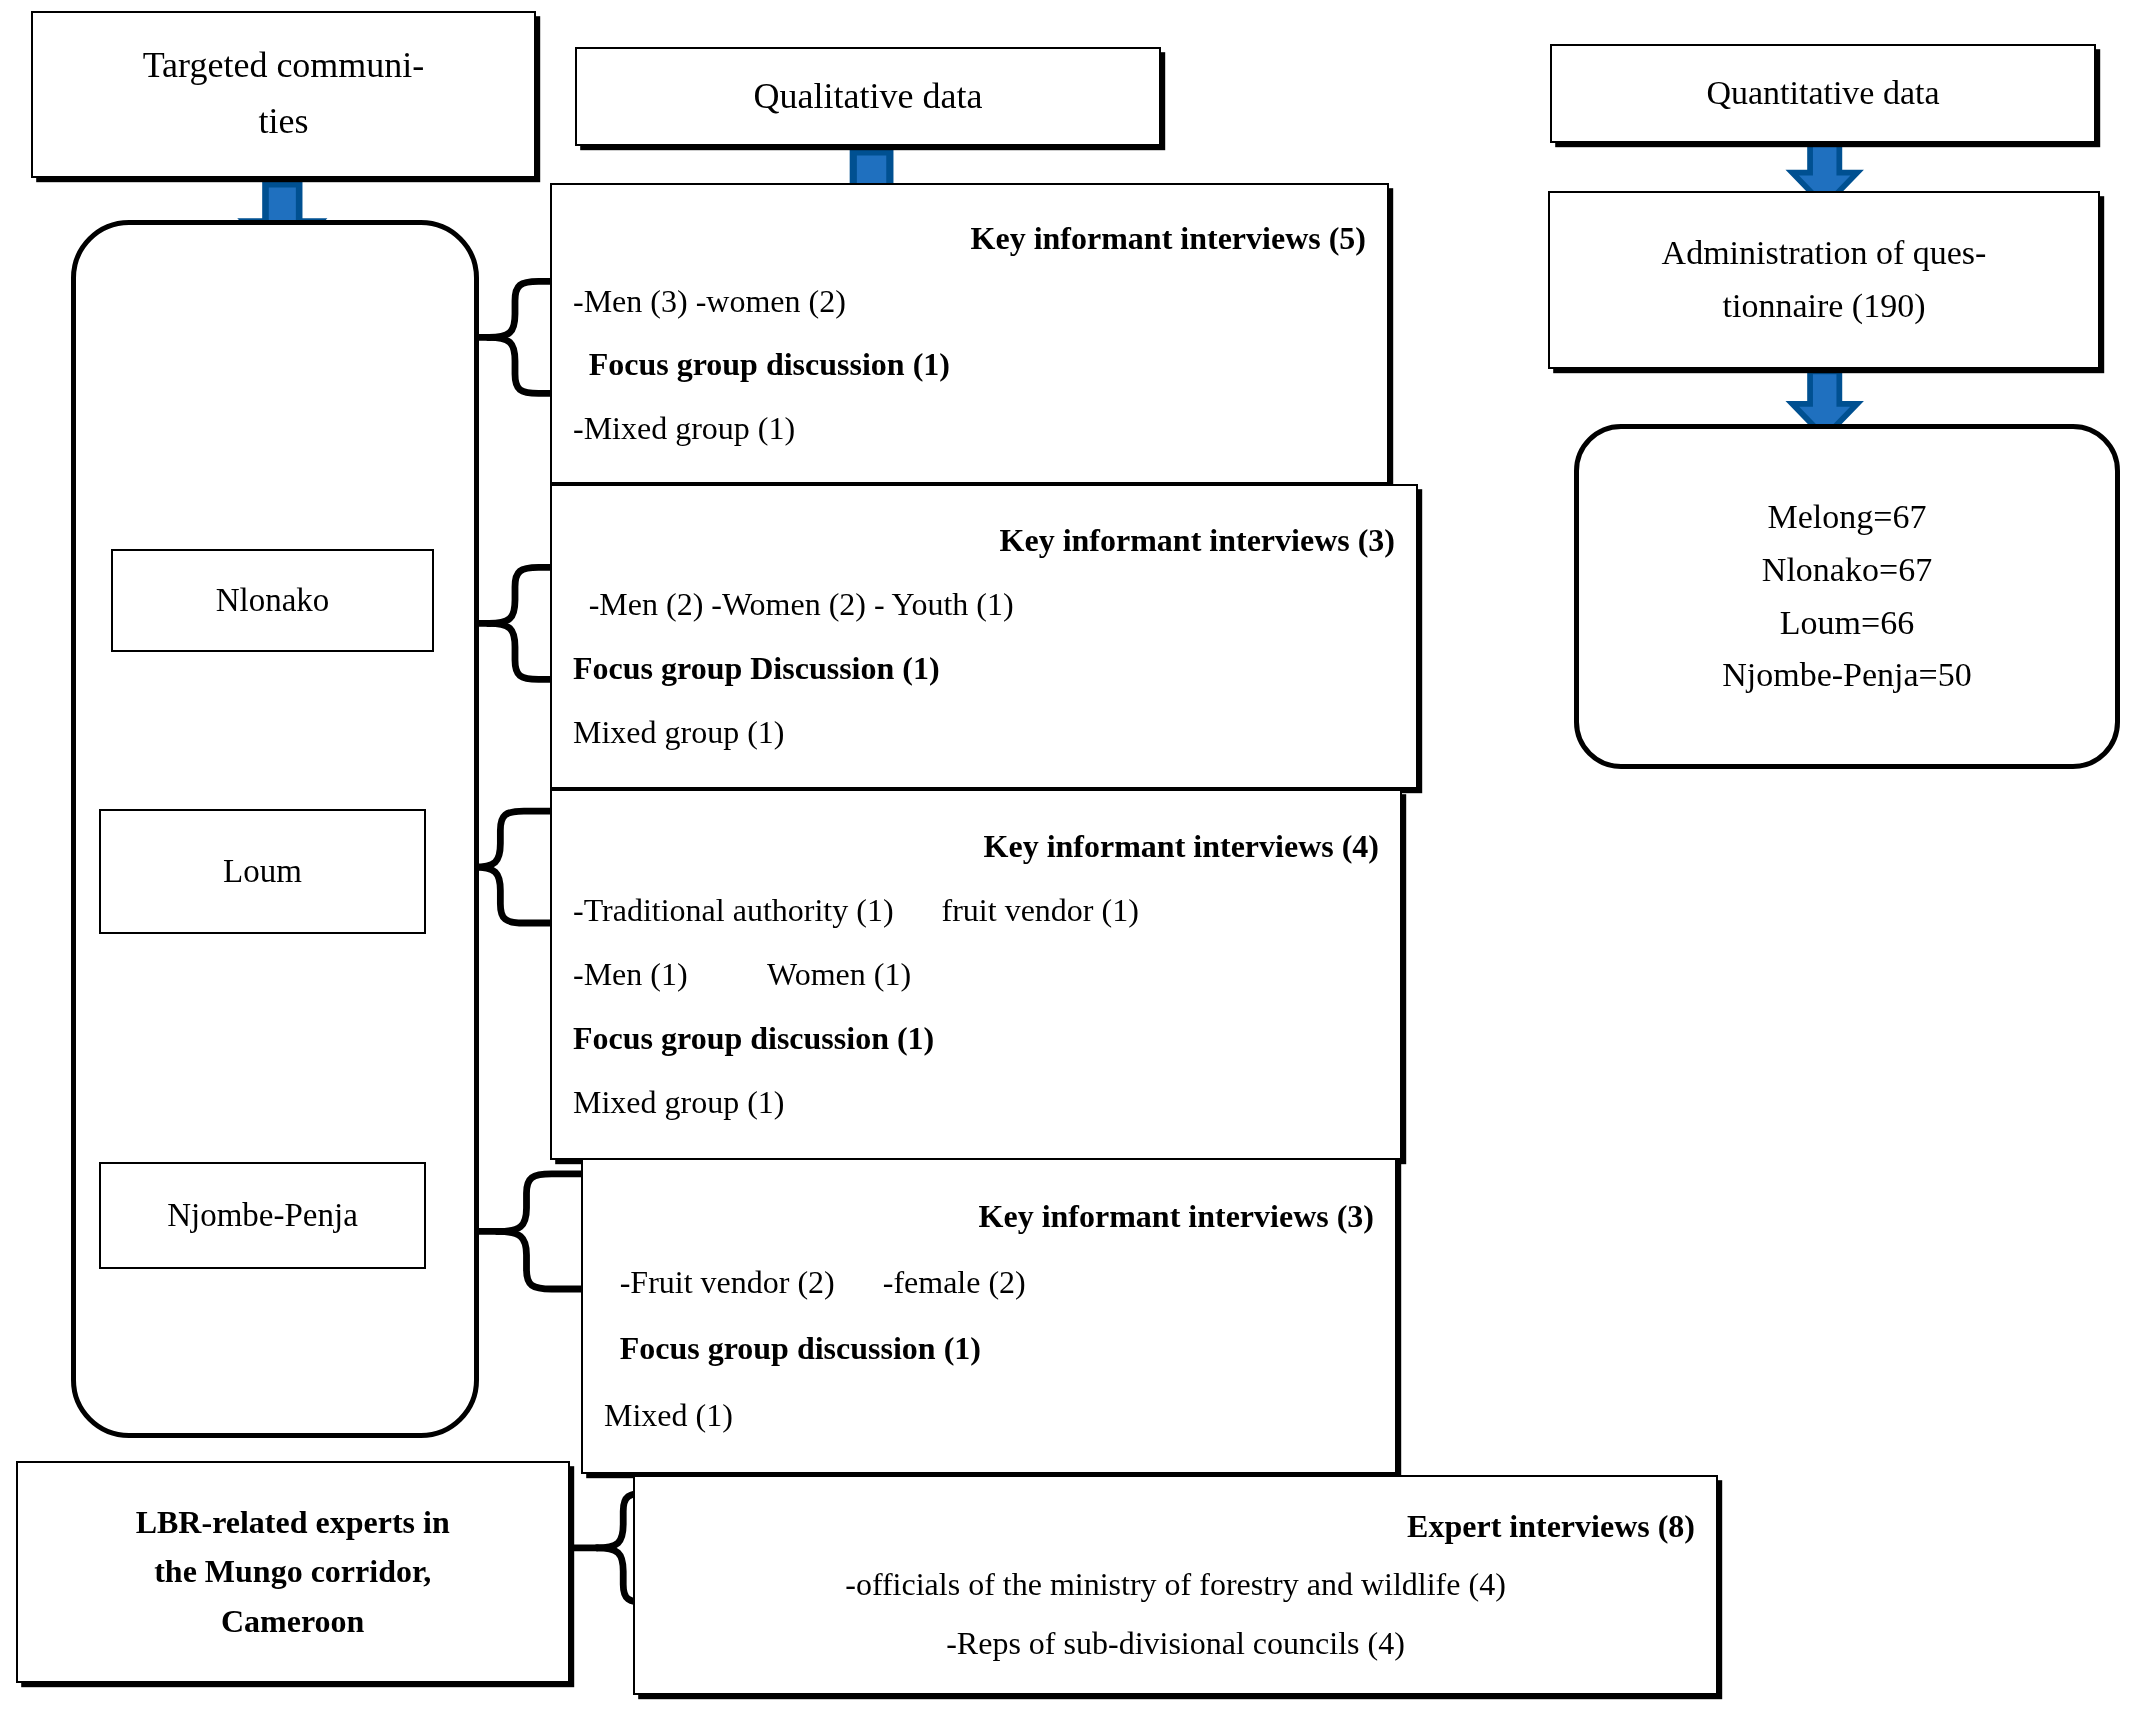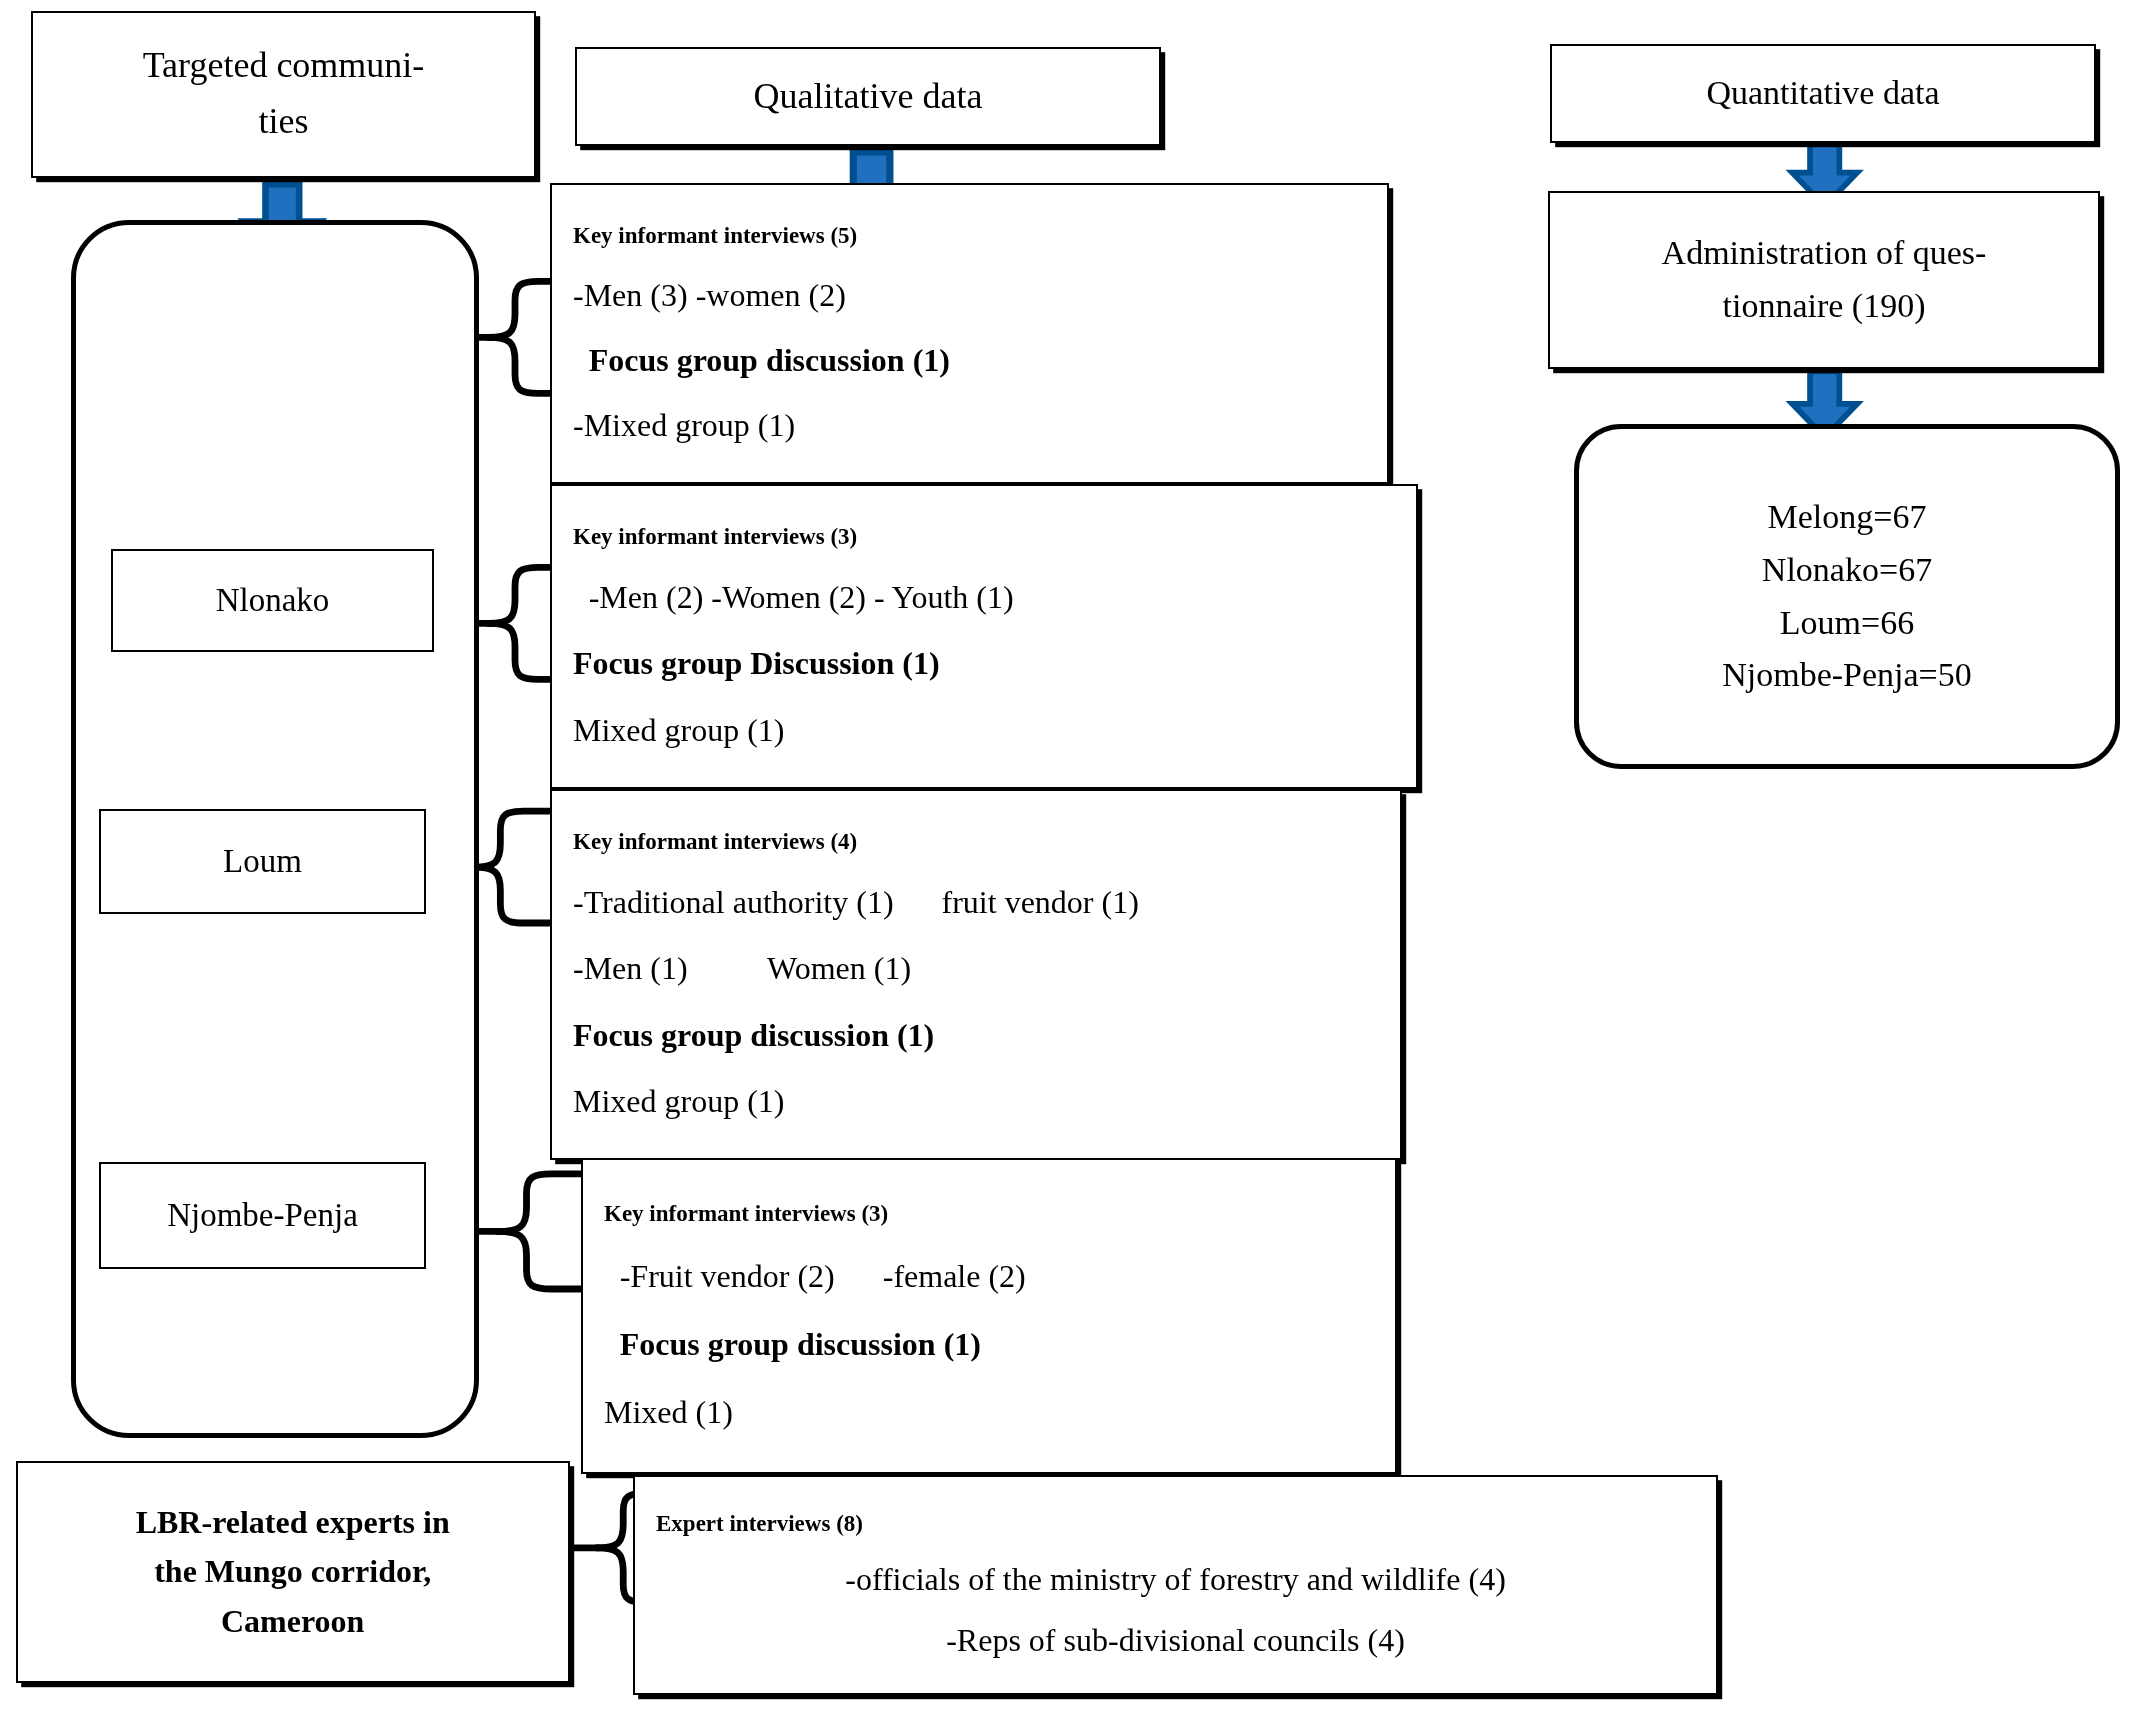--- a/index.html
+++ b/index.html
@@ -51,23 +51,23 @@
     box-sizing: border-box;
     background: #ffffff;
     border: 2.6px solid #000000;
     box-shadow: 4.7px 4.7px 0 -0.5px #000000;
     display: flex;
     flex-direction: column;
     justify-content: space-evenly;
     padding: 9.4px 21px 9.4px 21px;
   }
   .qbox .hdr {
-    font-size: 23px;
+    font-size: 32px;
     font-weight: bold;
-    text-align: left;
+    text-align: right;
     width: 100%;
   }
   .qbox .row {
     font-size: 32px;
     text-align: left;
     width: 100%;
     white-space: pre;
   }
   .qbox .row.ind   { padding-left: 15.7px; }
   .qbox .row.bold  { font-weight: bold; }
@@ -147,21 +147,21 @@
   </div>
 
   <div style="position:absolute; left:71px; top:220px; width:408px; height:1218px;
               box-sizing:border-box; border:5.2px solid #000; border-radius:58px; background:#fff;"></div>
 
 
   <div class="box" style="left:111px; top:549px; width:323px; height:103px;">
     <span class="ln t-comm">Nlonako</span>
   </div>
 
-  <div class="box" style="left:99px; top:809px; width:327px; height:105px;">
+  <div class="box" style="left:99px; top:809px; width:327px; height:125px;">
     <span class="ln t-comm">Loum</span>
   </div>
 
   <div class="box" style="left:99px; top:1162px; width:327px; height:107px;">
     <span class="ln t-comm">Njombe-Penja</span>
   </div>
 
   <div class="box shadowed" style="left:15.7px; top:1461px; width:554px; height:222px;">
     <span class="ln t-bodyB">LBR-related experts in</span>
     <span class="ln t-bodyB">the Mungo corridor,</span>

